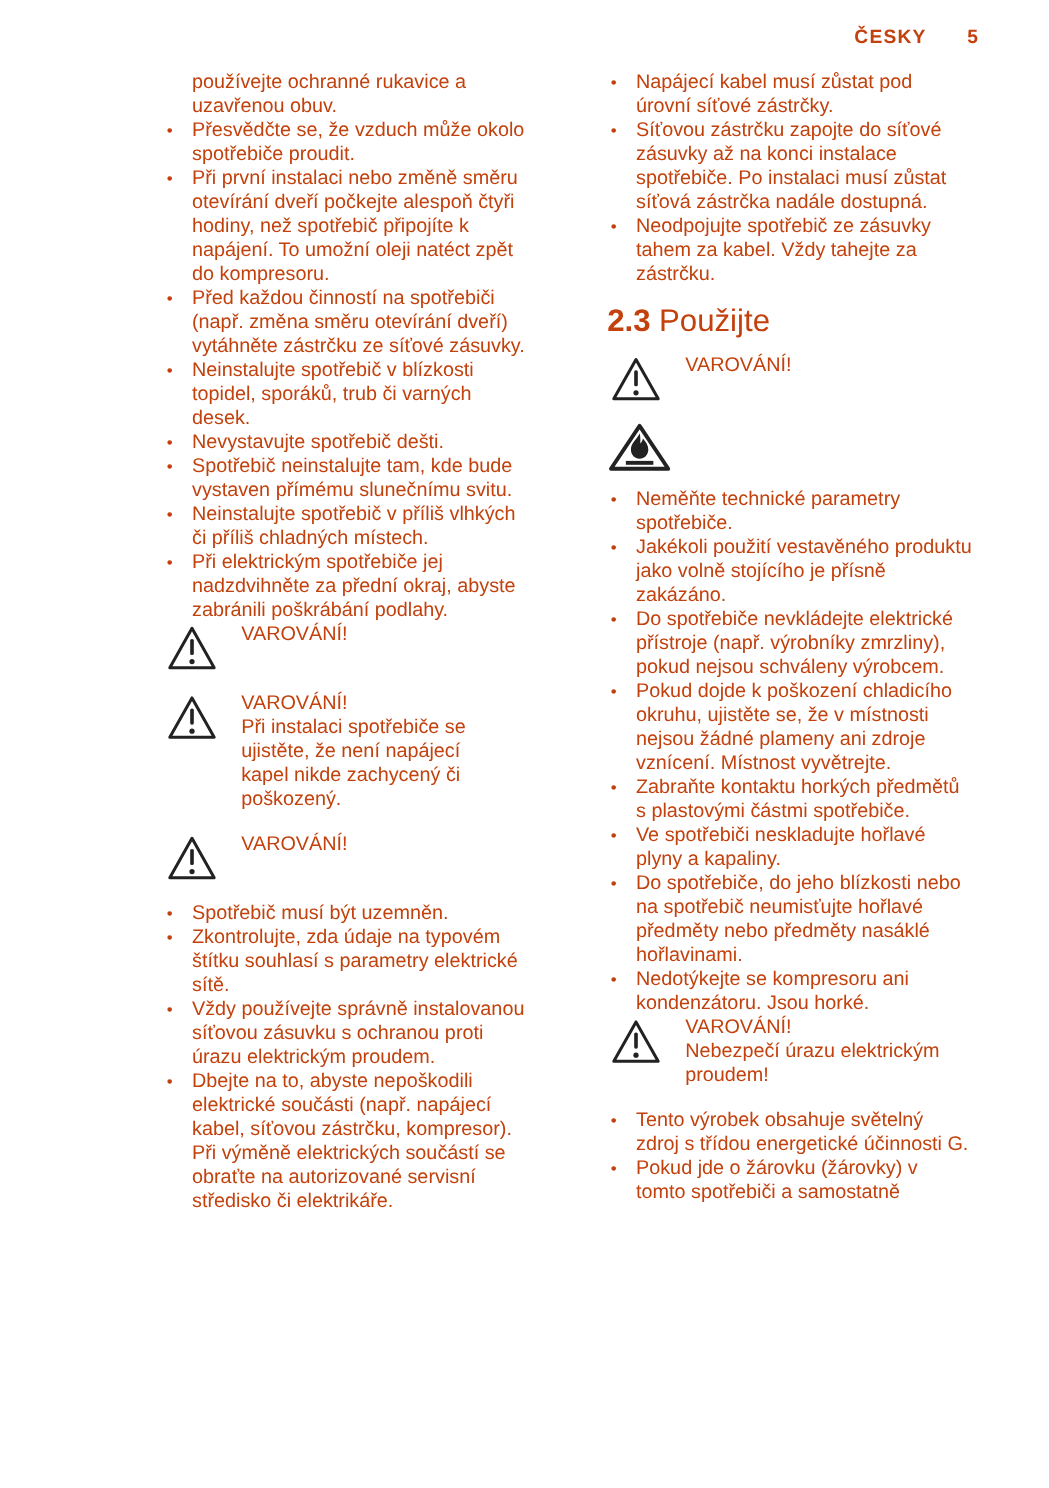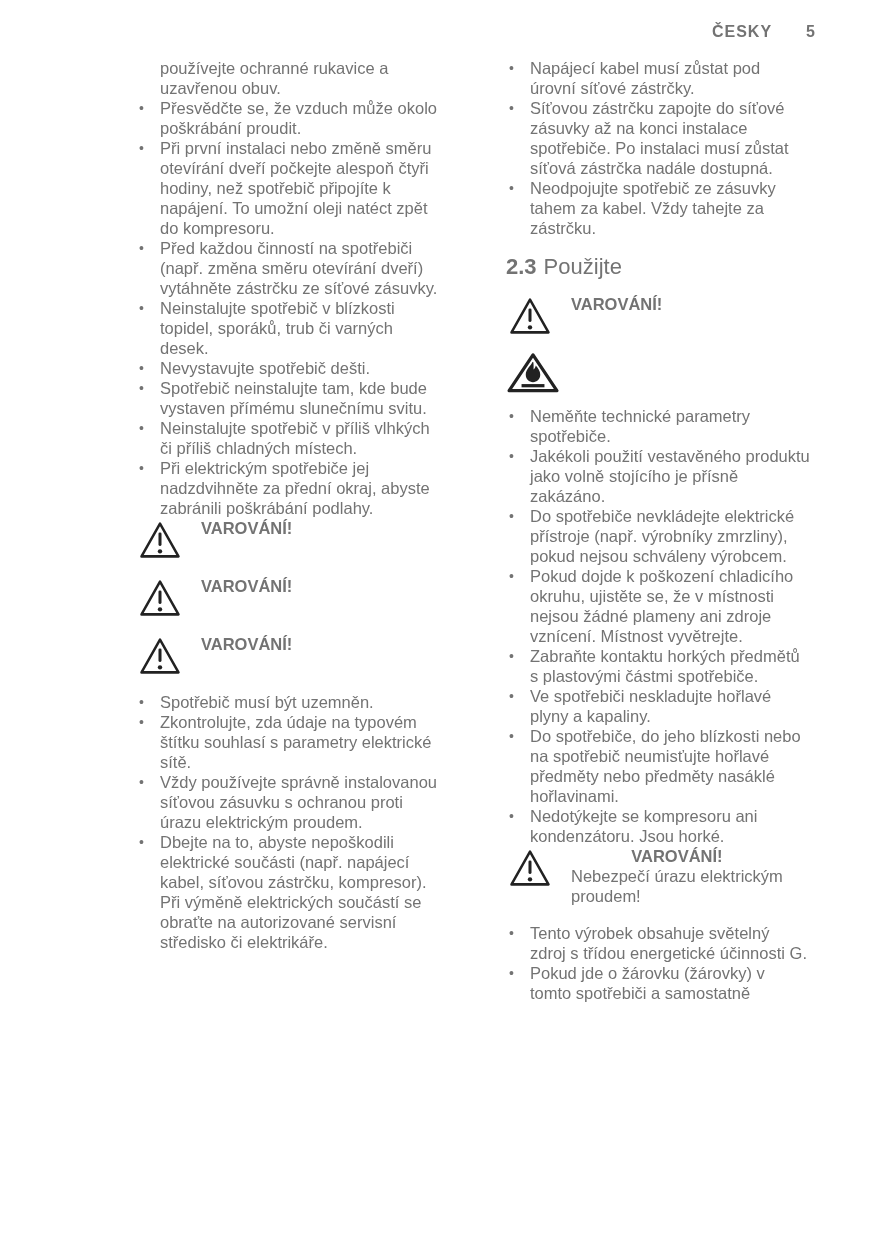--- a/index.html
+++ b/index.html
@@ -2,21 +2,21 @@
 <html><head>
 <meta charset="utf-8">
 <style>
   * { margin:0; padding:0; box-sizing:border-box; }
   html, body { background:#ffffff; }
   .page {
     position:relative;
     width:874px; height:1240px;
     background:#ffffff;
     font-family:"Liberation Sans","DejaVu Sans",sans-serif;
-    color:#737373;
+    color:#c2410c;
     overflow:hidden;
   }
   .page-header {
     position:absolute; top:23px; right:58px;
     display:flex; align-items:baseline; gap:34px;
     font-size:16px; font-weight:bold; letter-spacing:1px;
   }
   .columns {
     position:absolute; top:58px; left:136px;
     display:flex; gap:36px;
@@ -24,28 +24,28 @@
   .col { width:334px; font-size:16.5px; line-height:20px; }
   .col.right { width:336px; }
   .cont { padding-left:24px; white-space:pre-line; }
   .bullet { display:flex; }
   .bullet .dot {
     flex:0 0 24px; padding-left:3px;
     font-size:14px; line-height:20px;
   }
   .bullet .text { white-space:pre-line; flex:1 1 auto; }
   h2 {
-    font-size:22px; line-height:26px; font-weight:normal;
+    font-size:26px; line-height:26px; font-weight:normal;
     margin:16px 0 14px;
   }
   h2 .num { font-weight:bold; margin-right:7px; }
   .warning { display:flex; margin:0 0 17px; }
   .warn-icon { flex:0 0 42px; margin:3px 20px 0 3px; }
   .warn-icon svg { display:block; width:42px; height:38px; }
-  .warn-title { font-weight:bold;text-align:center; }
+  .warn-title { font-weight:normal; }
   .warn-body { white-space:pre-line; }
   .flame-para { margin:6px 0 12px; white-space:pre-line; }
   .flame-icon svg {
     width:54px; height:42px;
     vertical-align:-13px; margin-right:8px;
   }
   .bullets.after-warnings { margin-top:4px; }
 </style>
 </head>
 <body>
@@ -60,21 +60,21 @@
   <div class="columns">
 
     <div class="col left">
       <p class="cont">používejte ochranné rukavice a
 uzavřenou obuv.</p>
 
       <div class="bullets">
         <div class="bullet">
             <span class="dot">•</span>
             <span class="text">Přesvědčte se, že vzduch může okolo
-poškrábání proudit.</span>
+spotřebiče proudit.</span>
           </div>
         <div class="bullet">
             <span class="dot">•</span>
             <span class="text">Při první instalaci nebo změně směru
 otevírání dveří počkejte alespoň čtyři
 hodiny, než spotřebič připojíte k
 napájení. To umožní oleji natéct zpět
 do kompresoru.</span>
           </div>
         <div class="bullet">
@@ -128,20 +128,24 @@
       <div class="warning">
         <span class="warn-icon">
           <svg viewBox="0 0 50 45">
               <path d="M25 3 L47 42 L3 42 Z" fill="none" stroke="#222" stroke-width="3" stroke-linejoin="round"></path>
               <rect x="23.2" y="13.5" width="3.6" height="16" rx="1.6" fill="#222"></rect>
               <circle cx="25" cy="36" r="2.6" fill="#222"></circle>
             </svg>
         </span>
         <div class="warn-text">
           <div class="warn-title">VAROVÁNÍ!</div>
+          <div class="warn-body">Při instalaci spotřebiče se
+ujistěte, že není napájecí
+kapel nikde zachycený či
+poškozený.</div>
         </div>
       </div>
 
       <div class="warning">
         <span class="warn-icon">
           <svg viewBox="0 0 50 45">
               <path d="M25 3 L47 42 L3 42 Z" fill="none" stroke="#222" stroke-width="3" stroke-linejoin="round"></path>
               <rect x="23.2" y="13.5" width="3.6" height="16" rx="1.6" fill="#222"></rect>
               <circle cx="25" cy="36" r="2.6" fill="#222"></circle>
             </svg>

